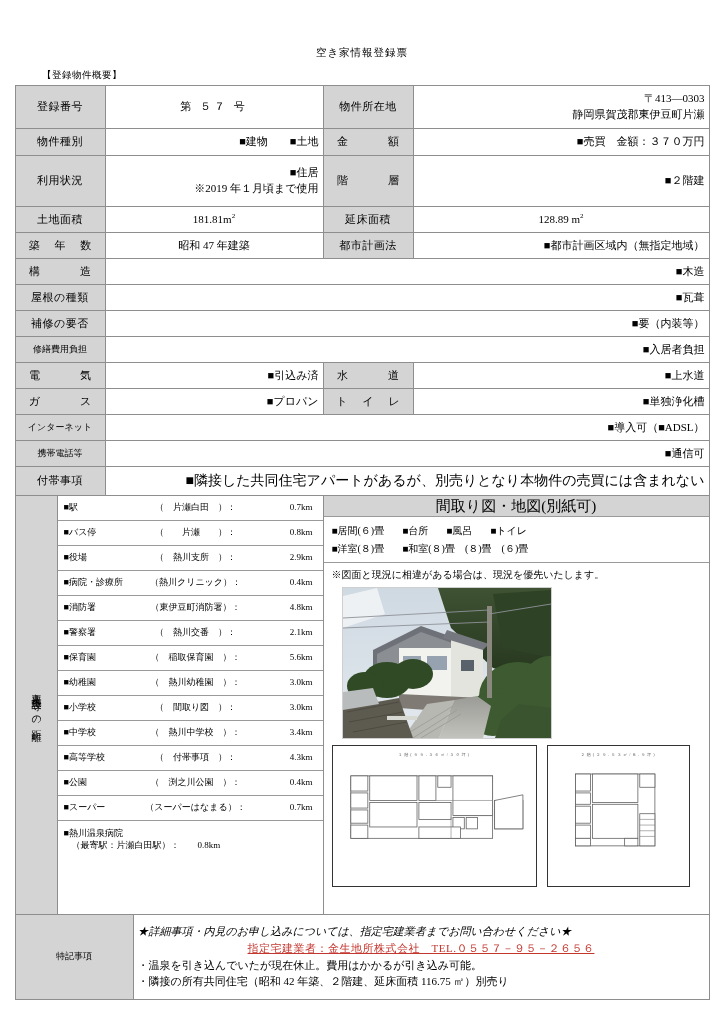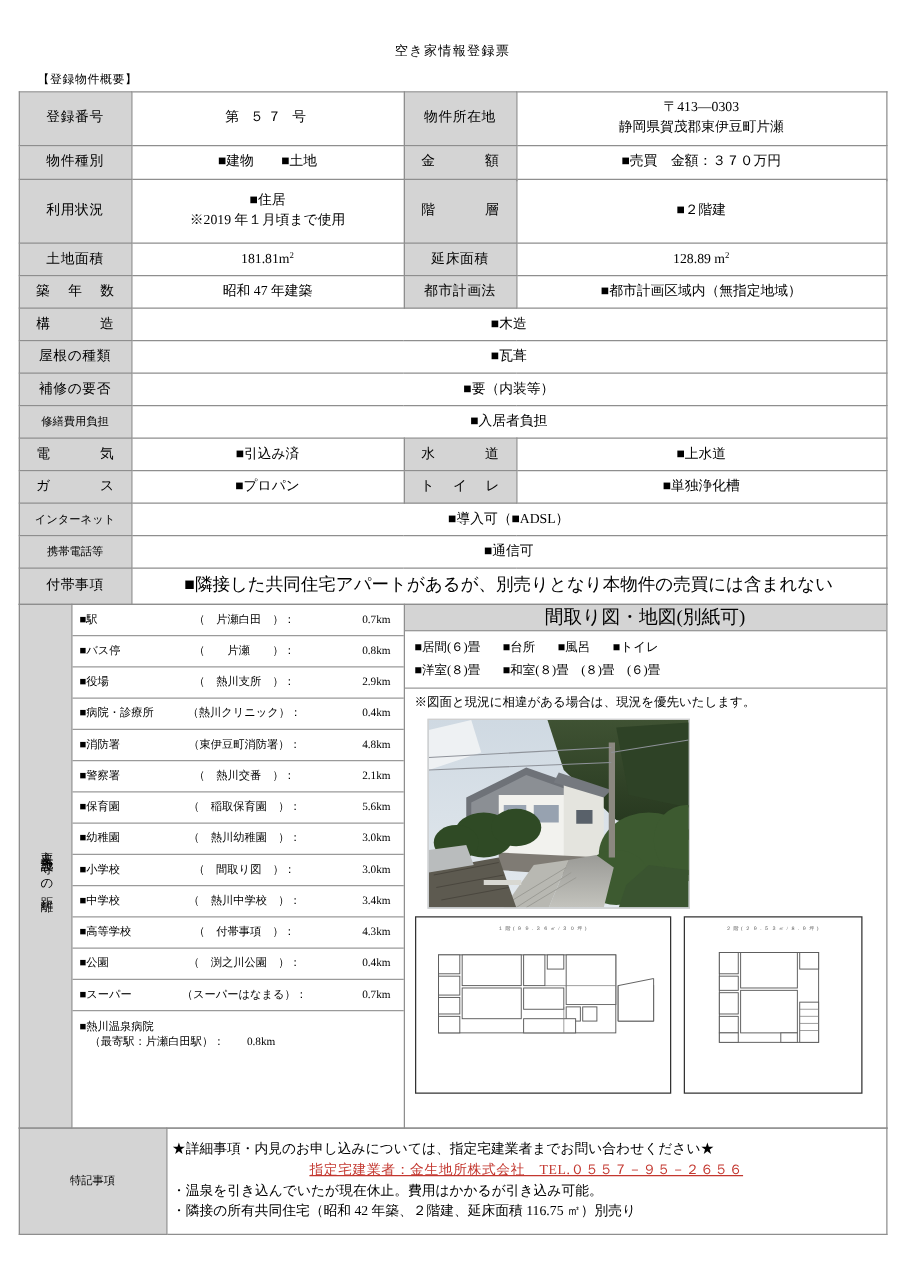--- a/index.html
+++ b/index.html
@@ -9,21 +9,21 @@
     background:#ffffff;
     font-family:"Liberation Serif","DejaVu Serif",serif;
     color:#000;
     overflow:hidden;
     position:relative;
   }
   .page{
     position:relative;
     width:724px;height:1024px;
     box-sizing:border-box;
-    padding:0;
+    padding:12px;
   }
   .doc-title{
     text-align:center;
     font-size:10.5px;
     letter-spacing:1px;
     padding-top:34px;
     font-weight:400;
   }
   .section-label{
     font-size:9.5px;
@@ -46,21 +46,21 @@
   }
   .hdr{
     background:#d4d4d4;
     text-align:center;
     font-size:11px;
     letter-spacing:0.5px;
     white-space:nowrap;
   }
   .hdr.sm{font-size:9px;letter-spacing:0;}
   .hdr.sp{letter-spacing:6px;text-indent:6px;}
-  .val{background:#fff;text-align:center;padding-left:6px;}
+  .val{background:#fff;text-align:right;padding-left:6px;}
   .val.center{text-align:center;}
   .big-num{font-size:12px;letter-spacing:3px;}
   .sup{font-size:7px;vertical-align:super;}
   .nowrap{white-space:nowrap;}
 
   
   table.fac{
     border-collapse:collapse;
     table-layout:fixed;
     width:100%;
@@ -151,21 +151,21 @@
     letter-spacing:0.5px;
     white-space:nowrap;
     overflow:hidden;
   }
 
   .notes{
     font-size:11px;
     line-height:1.72;
     padding:4px 6px 4px 8px;
   }
-  .notes .n-star{display:block;text-align:left;}
+  .notes .n-star{display:block;text-align:left;font-style:italic;}
   .notes .n-red{
     display:block;
     color:#c3372f;
     text-decoration:underline;
     text-align:center;
     letter-spacing:0.5px;
     padding:1px 0;
   }
   .notes .n-item{display:block;}
   svg{display:block;}

